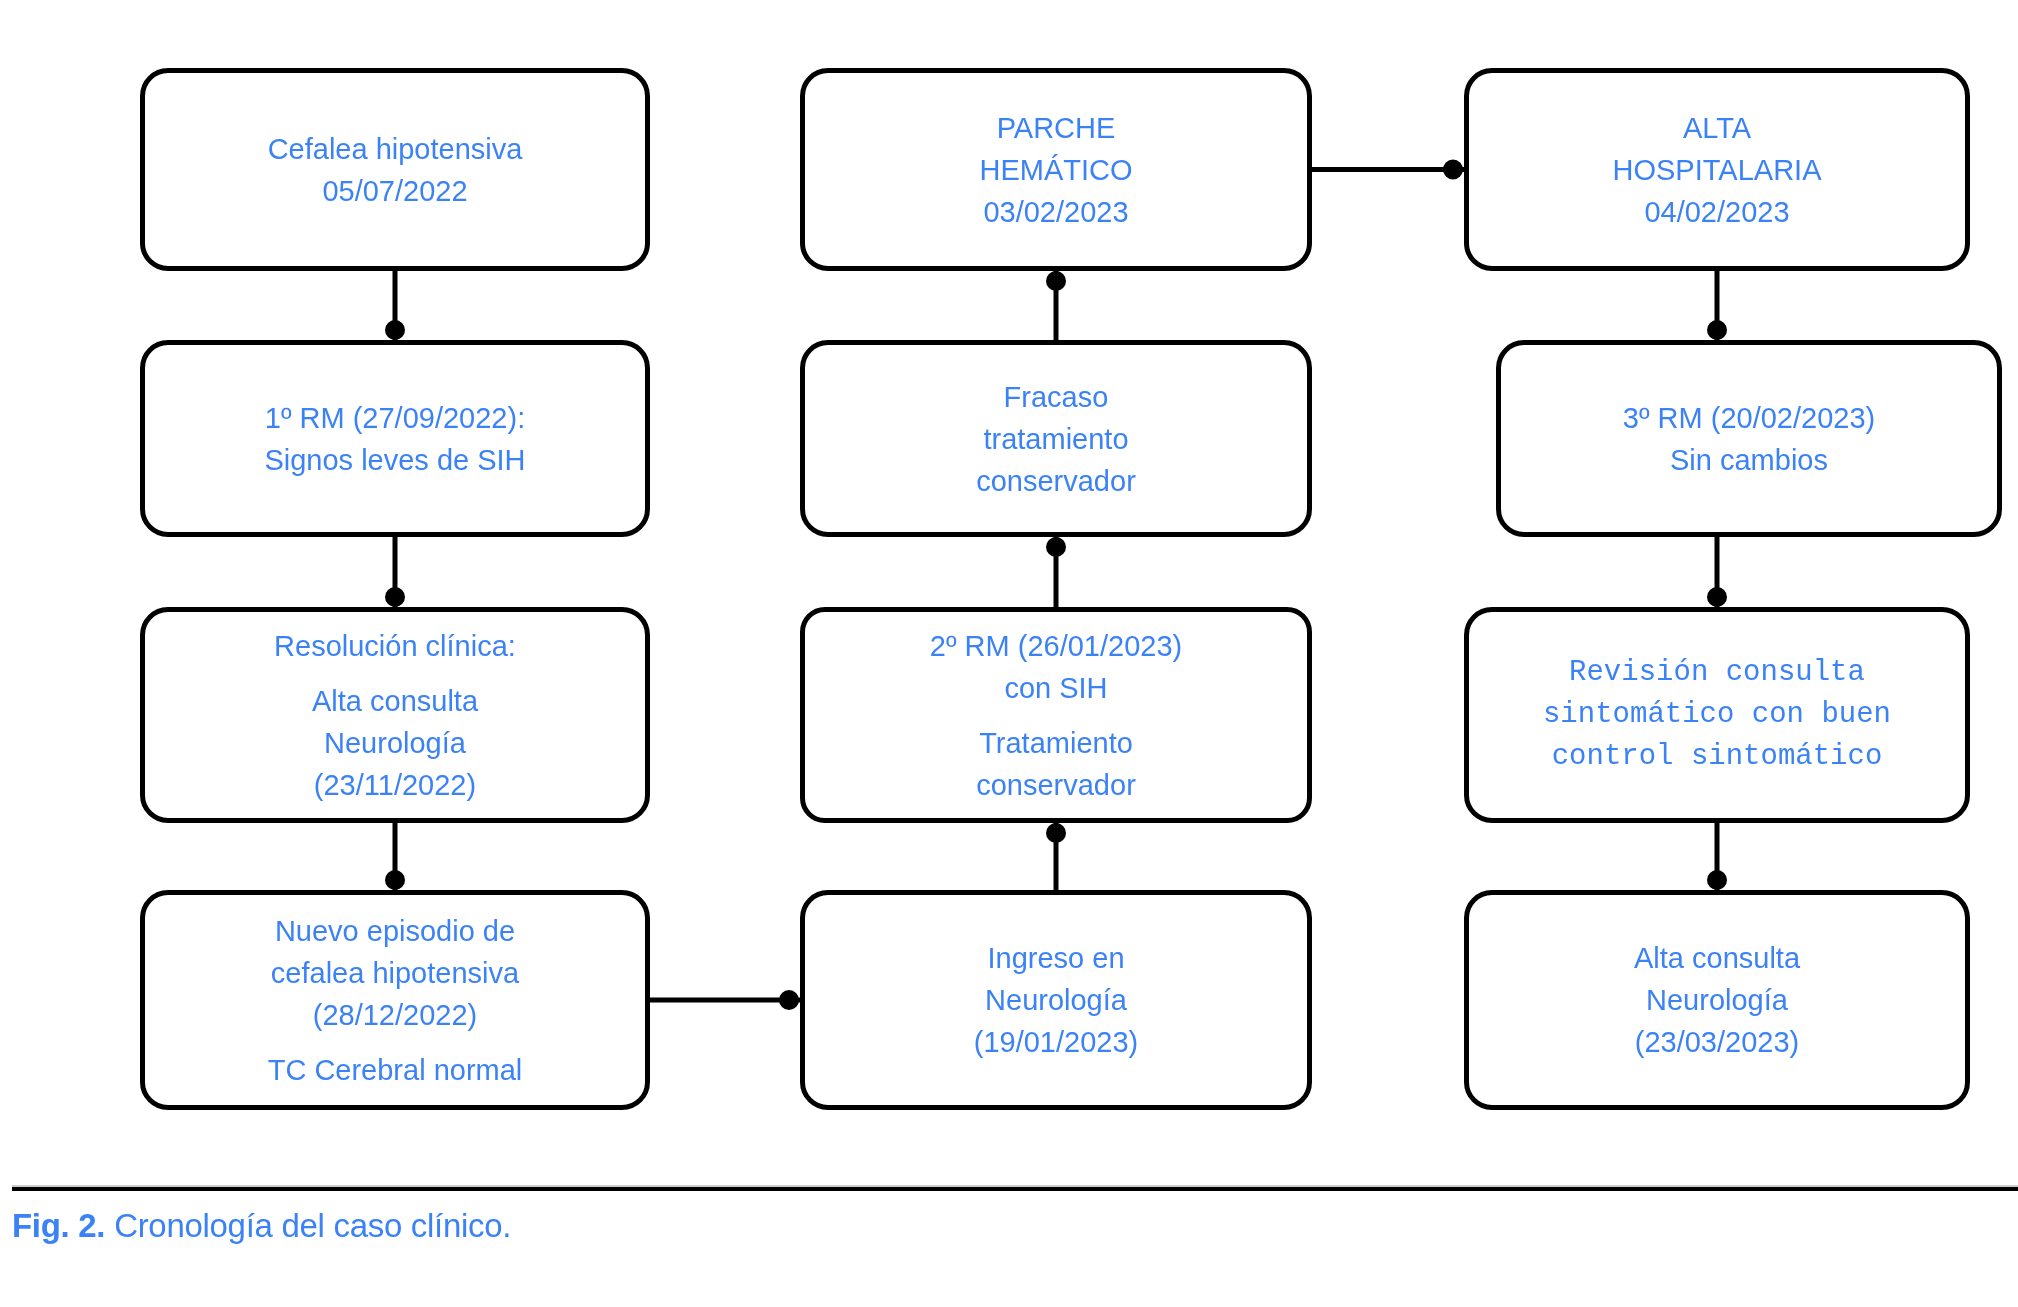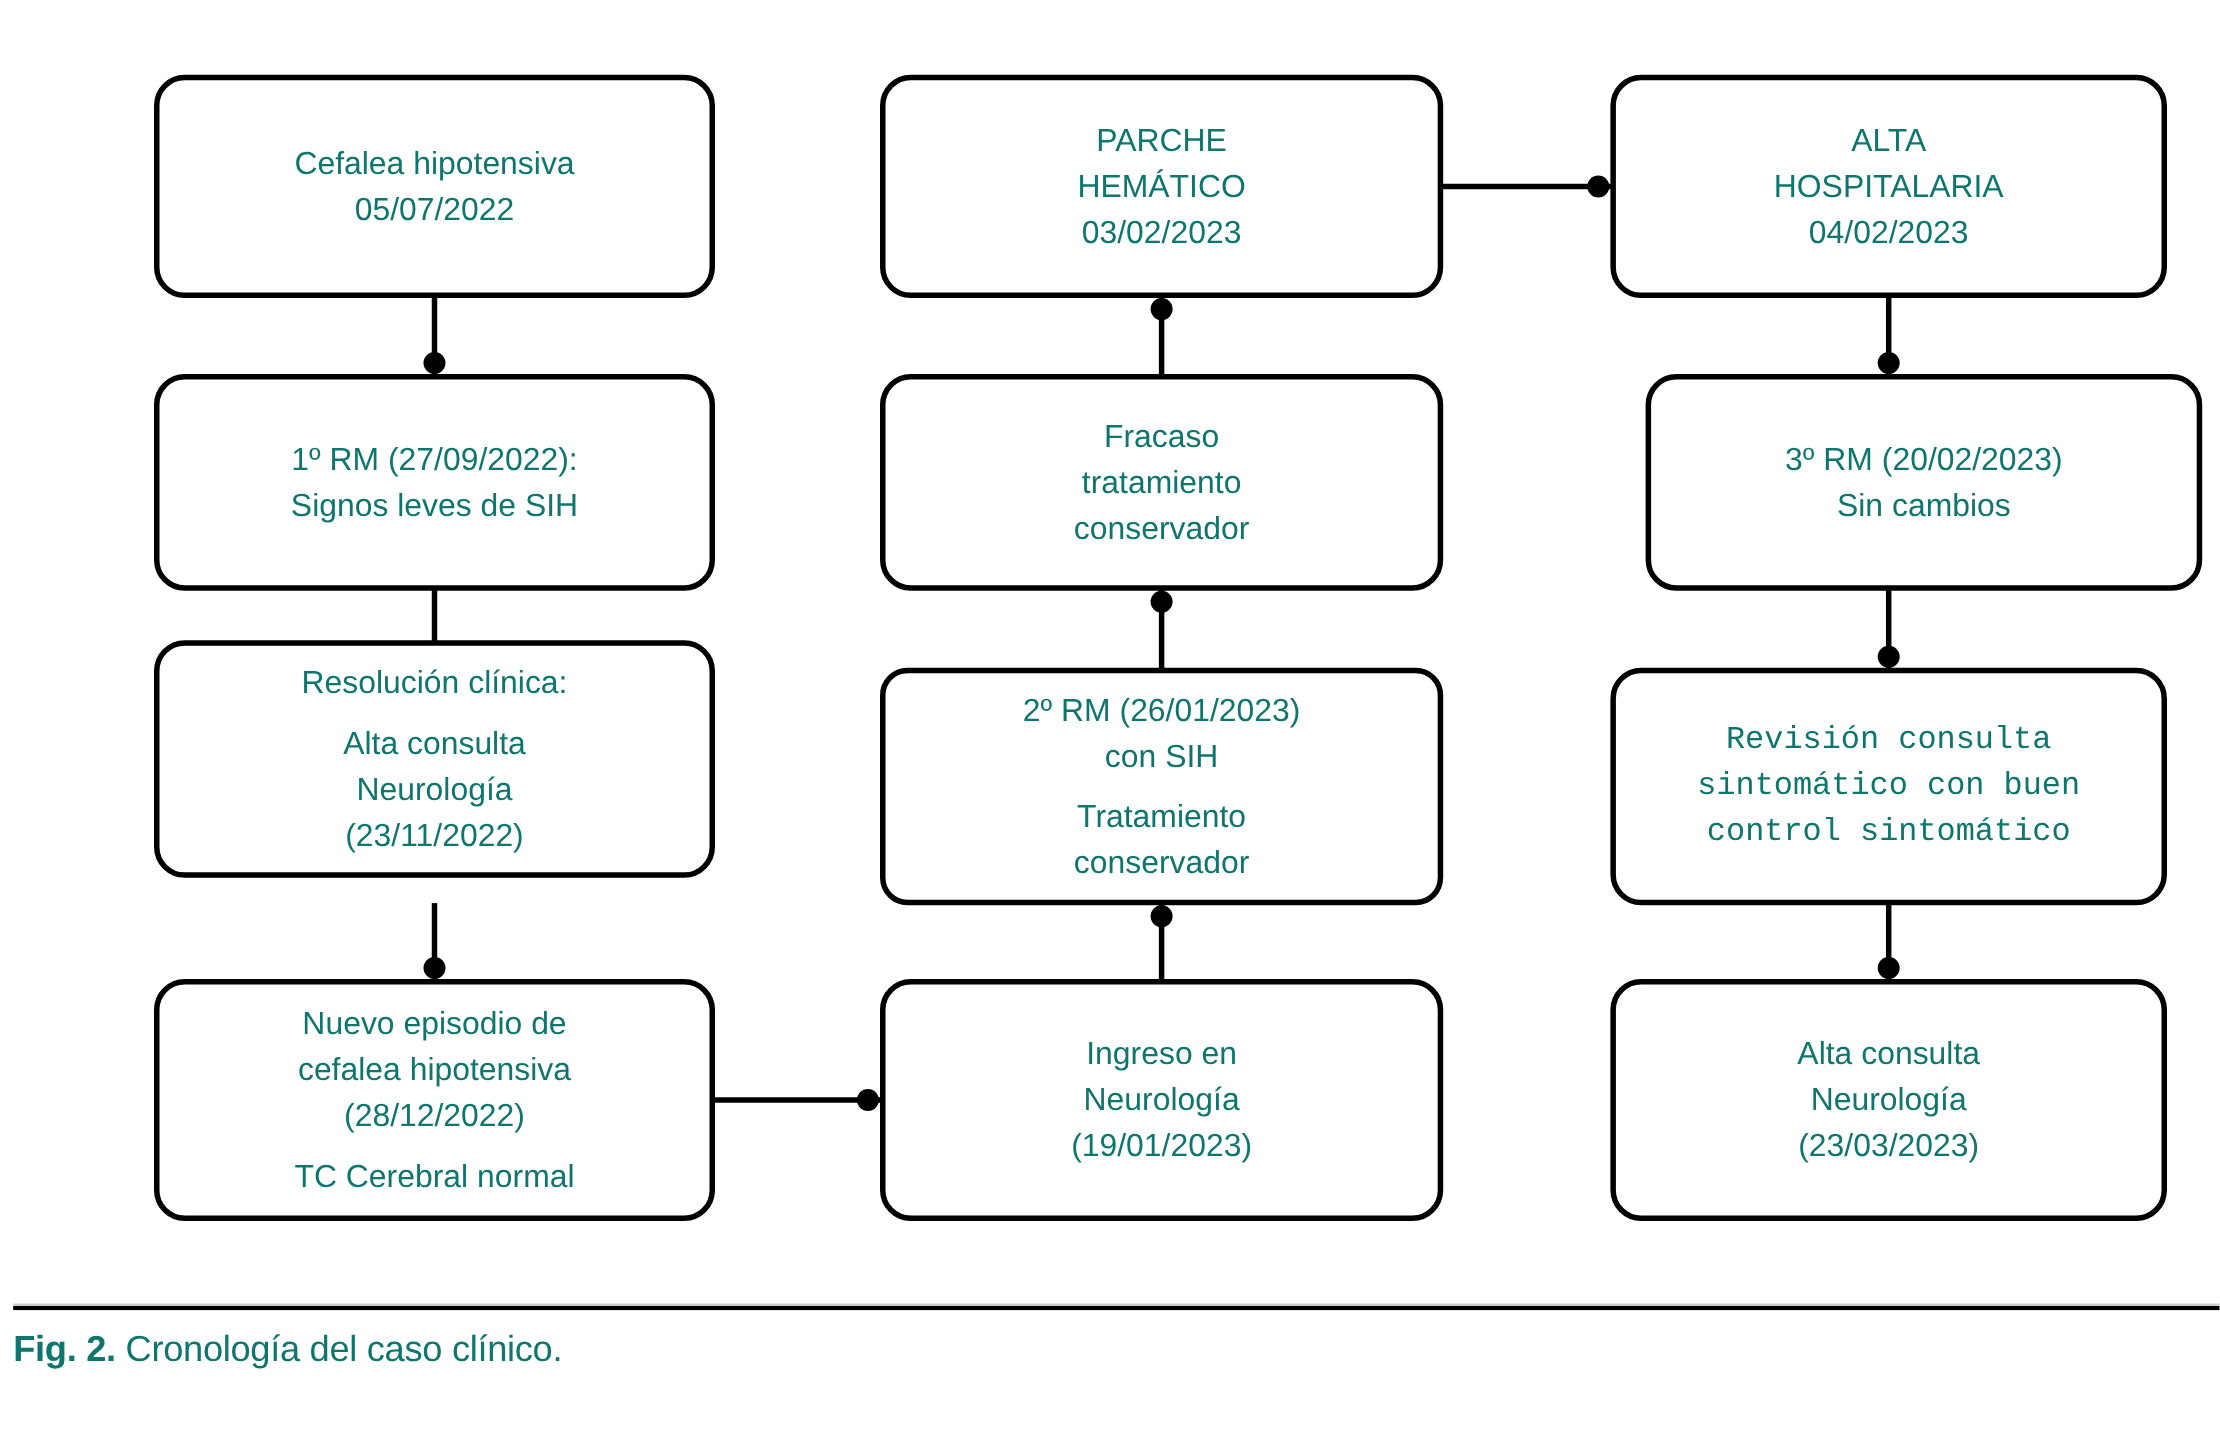--- a/index.html
+++ b/index.html
@@ -2,21 +2,21 @@
 <html><head>
 <meta charset="utf-8">
 <style>
   html, body { margin: 0; padding: 0; background: #ffffff; }
   .page {
     position: relative;
     width: 2018px;
     height: 1307px;
     background: #ffffff;
     font-family: "Liberation Sans", sans-serif;
-    color: #0f766e;
+    color: #3b82f6;
     overflow: hidden;
   }
   #connector-layer {
     position: absolute;
     left: 0; top: 0;
     width: 2018px; height: 1307px;
   }
   .box {
     position: absolute;
     box-sizing: border-box;
@@ -86,21 +86,21 @@
           <div class="line">Cefalea hipotensiva</div>
           <div class="line">05/07/2022</div>
         </div>
       </div>
       <div class="box" style="left: 140px; top: 340px; width: 510px; height: 197px;">
         <div class="para">
           <div class="line">1º RM (27/09/2022):</div>
           <div class="line">Signos leves de SIH</div>
         </div>
       </div>
-      <div class="box" style="left: 140px; top: 582px; width: 510px; height: 216px;">
+      <div class="box" style="left: 140px; top: 607px; width: 510px; height: 216px;">
         <div class="para">
           <div class="line">Resolución clínica:</div>
         </div>
         <div class="para">
           <div class="line">Alta consulta</div>
           <div class="line">Neurología</div>
           <div class="line">(23/11/2022)</div>
         </div>
       </div>
       <div class="box" style="left: 140px; top: 890px; width: 510px; height: 220px;">

